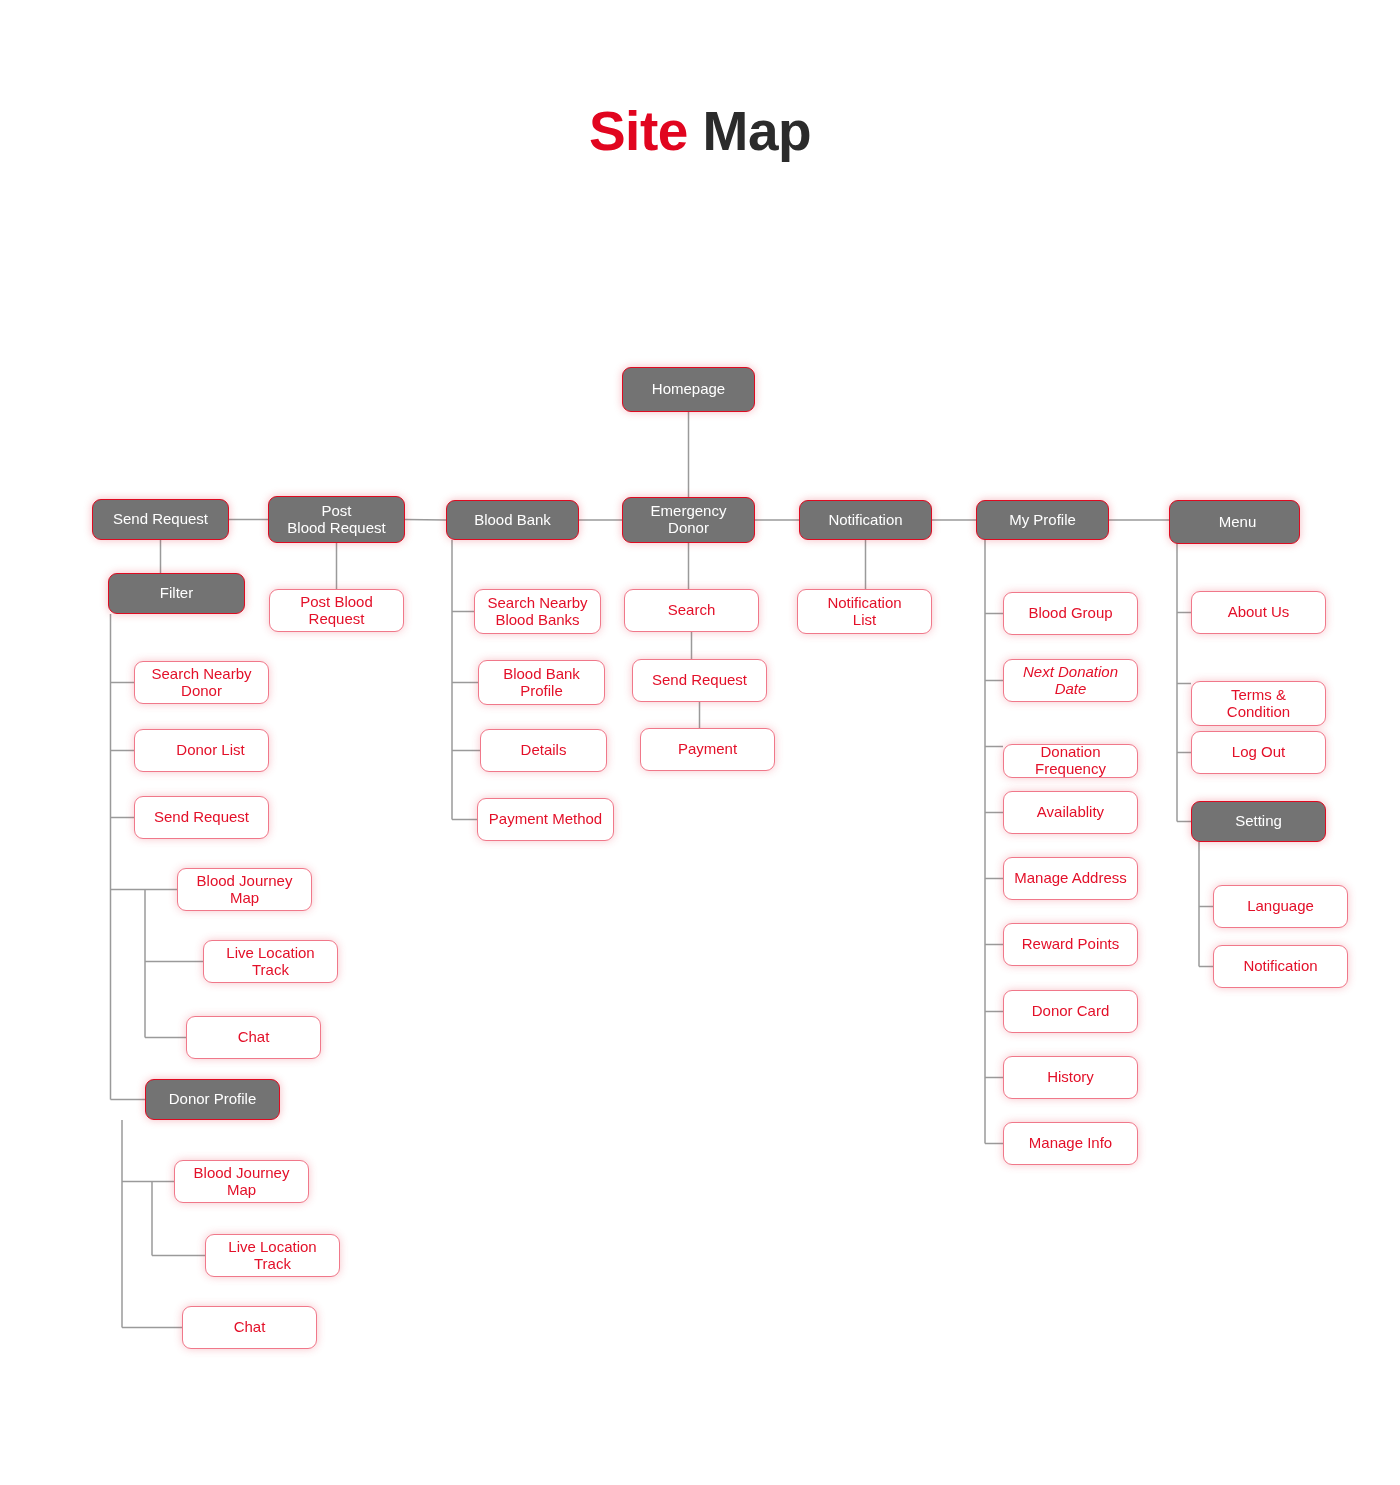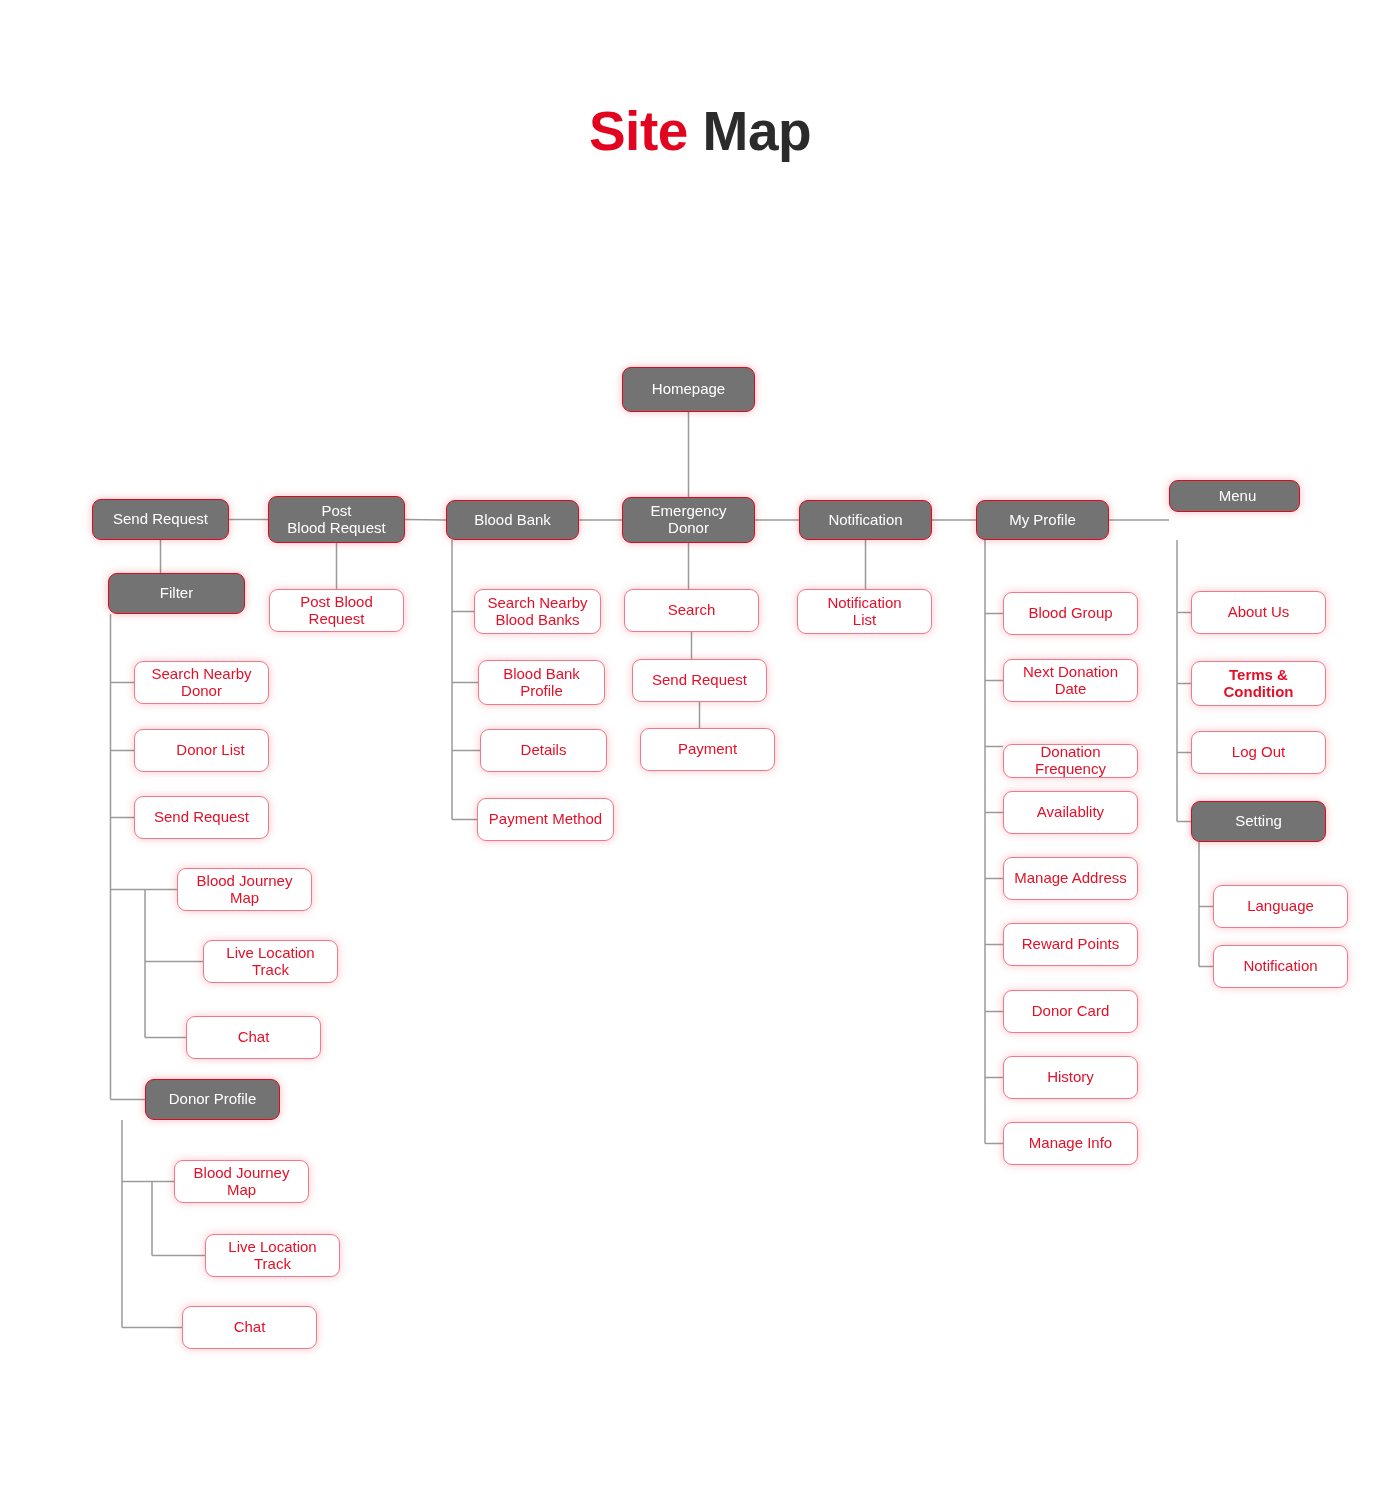--- a/index.html
+++ b/index.html
@@ -151,21 +151,21 @@
     </svg>
 <div class="node filled" style="left: 622px; top: 367px; width: 133px; height: 45px;">Homepage</div>
     <div class="node filled" style="left: 92px; top: 499px; width: 137px; height: 41px;">Send Request</div>
     <div class="node filled" style="left: 268px; top: 496px; width: 137px; height: 47px;">Post
 Blood Request</div>
     <div class="node filled" style="left: 446px; top: 500px; width: 133px; height: 40px;">Blood Bank</div>
     <div class="node filled" style="left: 622px; top: 497px; width: 133px; height: 46px;">Emergency
 Donor</div>
     <div class="node filled" style="left: 799px; top: 500px; width: 133px; height: 40px;">Notification</div>
     <div class="node filled" style="left: 976px; top: 500px; width: 133px; height: 40px;">My Profile</div>
-    <div class="node filled" style="left: 1169px; top: 480px; width: 131px; height: 32px; padding-left: 12px;">Menu</div>
+    <div class="node filled" style="left: 1169px; top: 500px; width: 131px; height: 44px; padding-left: 12px;">Menu</div>
     <div class="node filled" style="left: 108px; top: 573px; width: 137px; height: 41px;">Filter</div>
     <div class="node outline" style="left: 134px; top: 661px; width: 135px; height: 43px;">Search Nearby
 Donor</div>
     <div class="node outline" style="left: 134px; top: 729px; width: 135px; height: 43px; padding-left: 24px;">Donor List</div>
     <div class="node outline" style="left: 134px; top: 796px; width: 135px; height: 43px;">Send Request</div>
     <div class="node outline" style="left: 177px; top: 868px; width: 135px; height: 43px;">Blood Journey
 Map</div>
     <div class="node outline" style="left: 203px; top: 940px; width: 135px; height: 43px;">Live Location
 Track</div>
     <div class="node outline" style="left: 186px; top: 1016px; width: 135px; height: 43px;">Chat</div>
@@ -182,30 +182,30 @@
     <div class="node outline" style="left: 478px; top: 660px; width: 127px; height: 45px;">Blood Bank
 Profile</div>
     <div class="node outline" style="left: 480px; top: 729px; width: 127px; height: 43px;">Details</div>
     <div class="node outline" style="left: 477px; top: 798px; width: 137px; height: 43px;">Payment Method</div>
     <div class="node outline" style="left: 624px; top: 589px; width: 135px; height: 43px;">Search</div>
     <div class="node outline" style="left: 632px; top: 659px; width: 135px; height: 43px;">Send Request</div>
     <div class="node outline" style="left: 640px; top: 728px; width: 135px; height: 43px;">Payment</div>
     <div class="node outline" style="left: 797px; top: 589px; width: 135px; height: 45px;">Notification
 List</div>
     <div class="node outline" style="left: 1003px; top: 592px; width: 135px; height: 43px;">Blood Group</div>
-    <div class="node outline" style="left: 1003px; top: 659px; width: 135px; height: 43px;">Next Donation
+    <div class="node outline" style="left: 1003px; top: 659px; width: 135px; height: 43px; font-style: italic;">Next Donation
 Date</div>
     <div class="node outline" style="left: 1003px; top: 744px; width: 135px; height: 34px;">Donation
 Frequency</div>
     <div class="node outline" style="left: 1003px; top: 791px; width: 135px; height: 43px;">Availablity</div>
     <div class="node outline" style="left: 1003px; top: 857px; width: 135px; height: 43px;">Manage Address</div>
     <div class="node outline" style="left: 1003px; top: 923px; width: 135px; height: 43px;">Reward Points</div>
     <div class="node outline" style="left: 1003px; top: 990px; width: 135px; height: 43px;">Donor Card</div>
     <div class="node outline" style="left: 1003px; top: 1056px; width: 135px; height: 43px;">History</div>
     <div class="node outline" style="left: 1003px; top: 1122px; width: 135px; height: 43px;">Manage Info</div>
     <div class="node outline" style="left: 1191px; top: 591px; width: 135px; height: 43px;">About Us</div>
-    <div class="node outline" style="left: 1191px; top: 661px; width: 135px; height: 45px; font-weight: bold;">Terms &amp;
+    <div class="node outline" style="left: 1191px; top: 681px; width: 135px; height: 45px;">Terms &amp;
 Condition</div>
     <div class="node outline" style="left: 1191px; top: 731px; width: 135px; height: 43px;">Log Out</div>
     <div class="node filled" style="left: 1191px; top: 801px; width: 135px; height: 41px;">Setting</div>
     <div class="node outline" style="left: 1213px; top: 885px; width: 135px; height: 43px;">Language</div>
     <div class="node outline" style="left: 1213px; top: 945px; width: 135px; height: 43px;">Notification</div>
   </div>
 
 </body></html>

